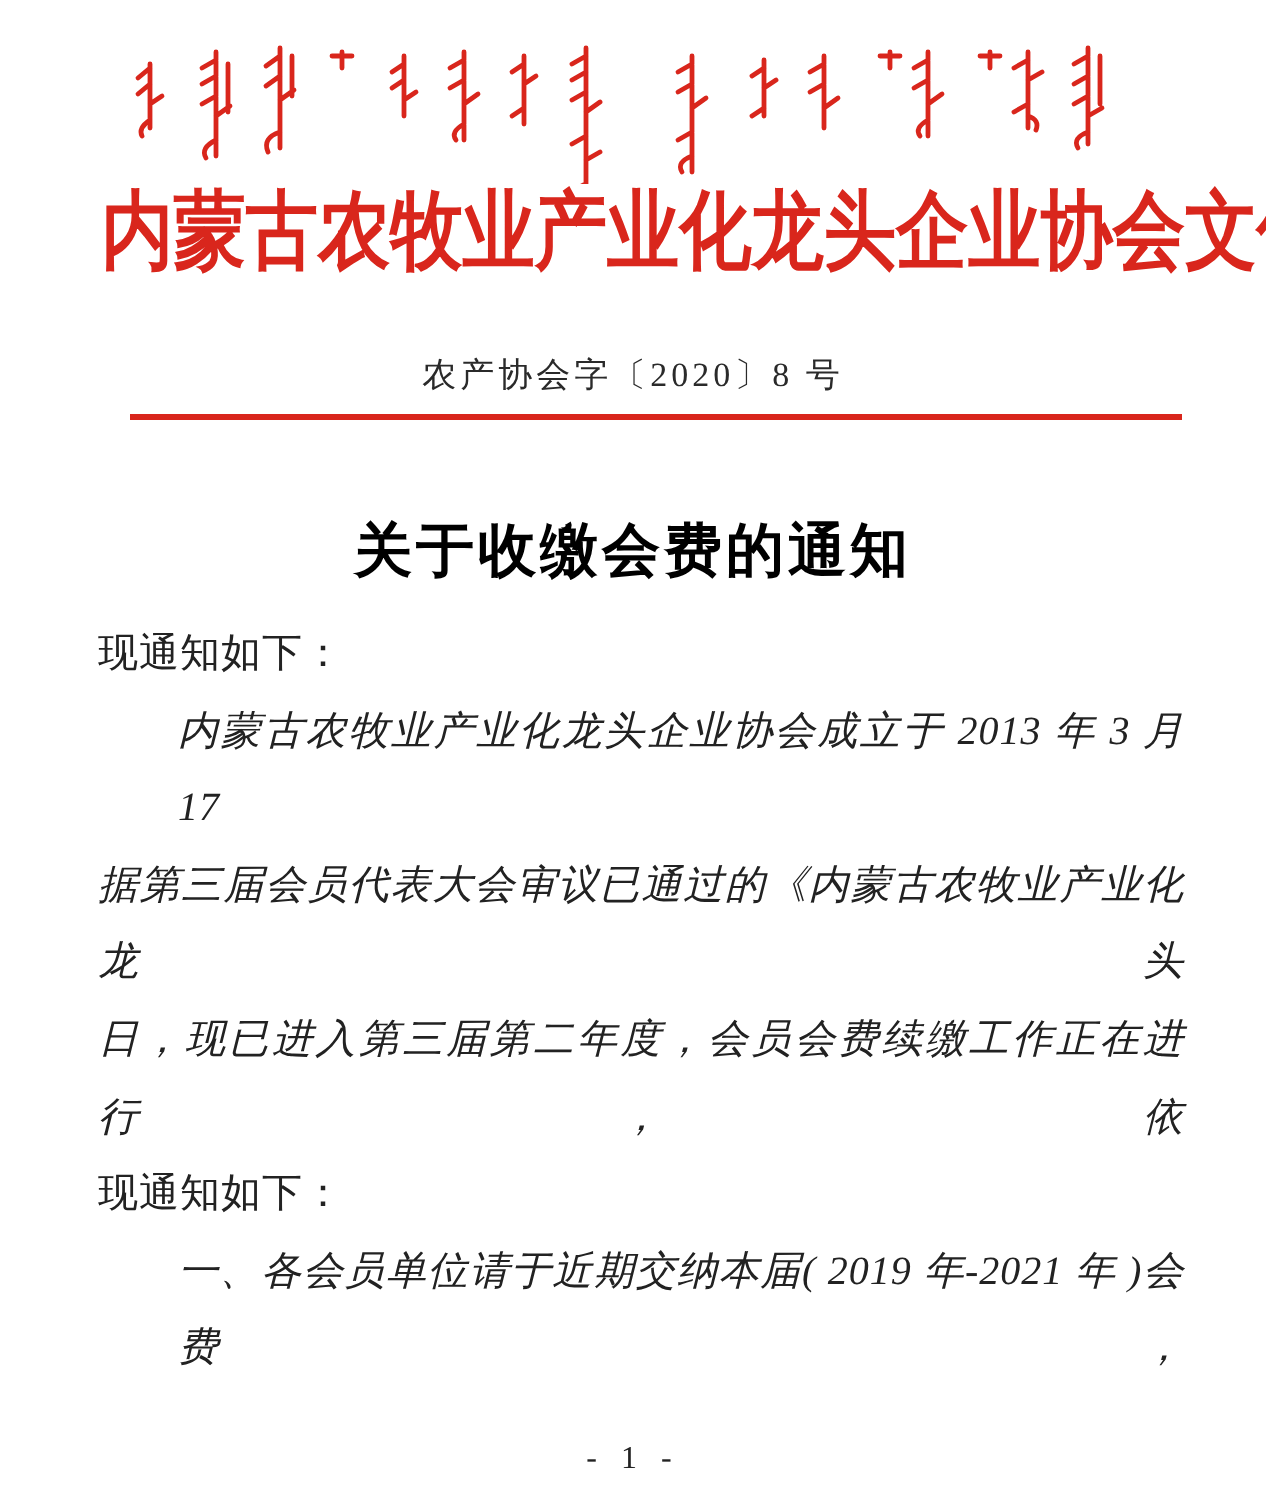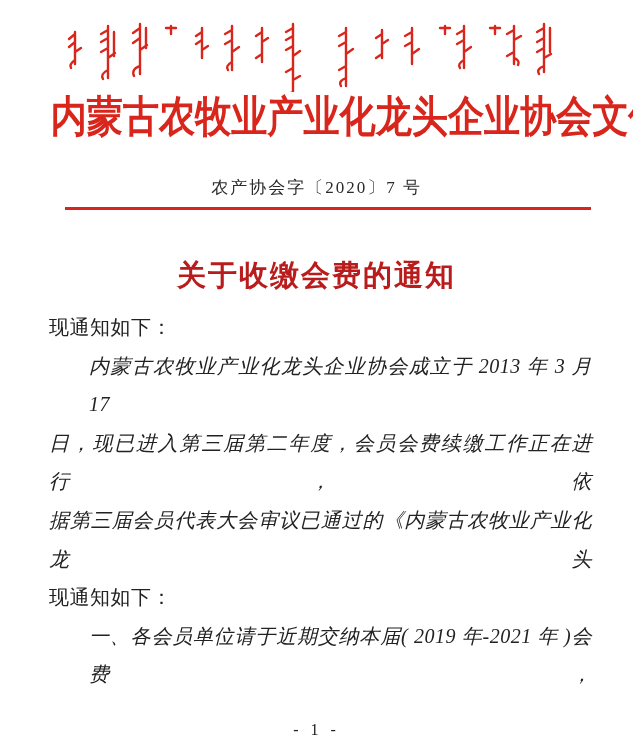--- a/index.html
+++ b/index.html
@@ -60,21 +60,21 @@
   
   .notice-title {
     position: absolute;
     top: 256px;
     left: 0;
     width: 633px;
     text-align: center;
     font-size: 29px;
     font-weight: bold;
     letter-spacing: 2px;
-    color: #b91c1c;
+    color: #000000;
   }
   .body-block {
     position: absolute;
     top: 308px;
     left: 49px;
     width: 543px;
     font-size: 20px;
     line-height: 38.6px;
     letter-spacing: 0.5px;
     color: #222;
@@ -119,30 +119,30 @@
       <path d="M380 16 h10 M385 14 v8"></path>
       <path d="M404 14 V56 M404 18 l-7 4 M404 28 l-7 4 M404 40 l7 -5 M404 48 q-7 4 -4 8"></path>
       <path d="M430 16 h10 M435 14 v8"></path>
       <path d="M454 14 V52 M454 18 l-7 4 M454 28 l7 -4 M454 40 l-7 4 M454 46 q6 2 4 7"></path>
       <path d="M484 12 V60 M484 16 l-7 4 M484 26 l-7 4 M484 36 l-7 4 M484 46 l7 -4 M484 54 q-8 3 -5 8 M490 16 V40"></path>
     </g>
   </svg>
 
   <div class="org-title">内蒙古农牧业产业化龙头企业协会文件</div>
 
-  <div class="doc-number">农产协会字〔2020〕7 号</div>
+  <div class="doc-number">农产协会字〔2020〕8 号</div>
 
   <div class="red-rule"></div>
 
   <div class="notice-title">关于收缴会费的通知</div>
 
   <div class="body-block">
     <div class="line">现通知如下：</div>
     <div class="line indent stretch">内蒙古农牧业产业化龙头企业协会成立于 2013 年 3 月 17</div>
+    <div class="line stretch">据第三届会员代表大会审议已通过的《内蒙古农牧业产业化龙头</div>
     <div class="line stretch">日，现已进入第三届第二年度，会员会费续缴工作正在进行，依</div>
-    <div class="line stretch">据第三届会员代表大会审议已通过的《内蒙古农牧业产业化龙头</div>
     <div class="line">现通知如下：</div>
     <div class="line indent stretch">一、各会员单位请于近期交纳本届( 2019 年-2021 年 )会费，</div>
 
   </div>
 
   <div class="page-footer">- 1 -</div>
 </div>
 
 </body></html>

